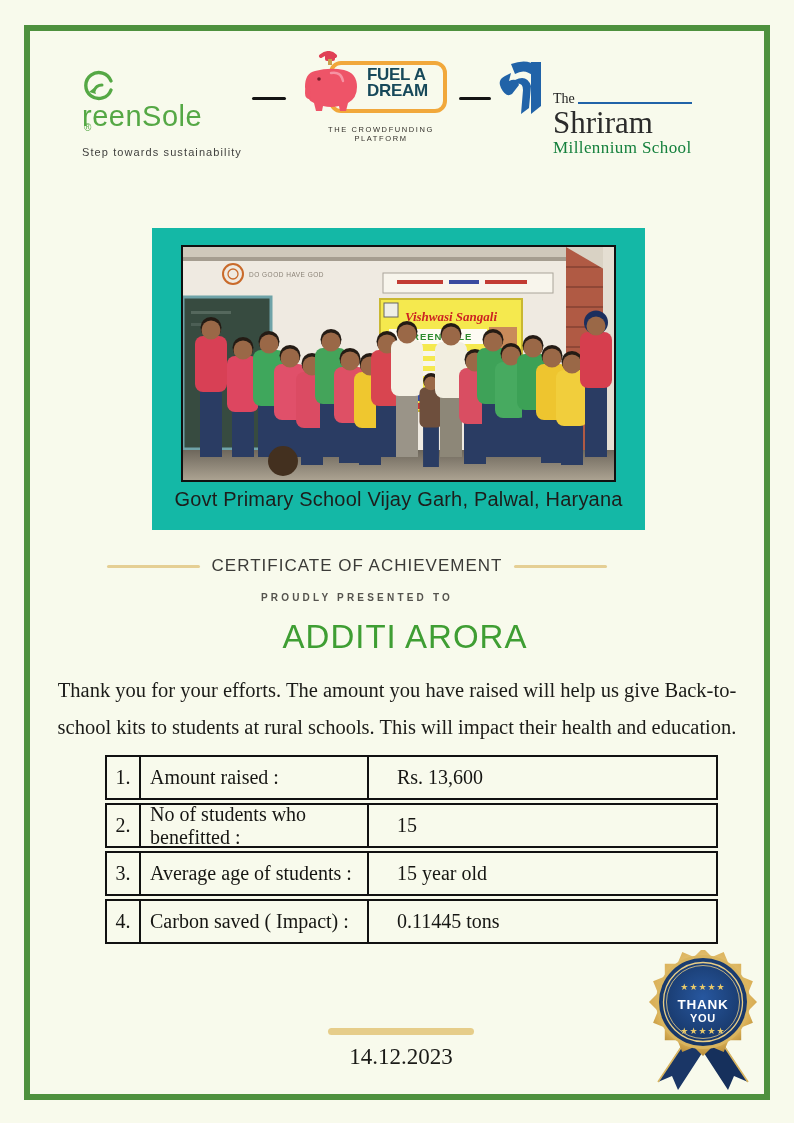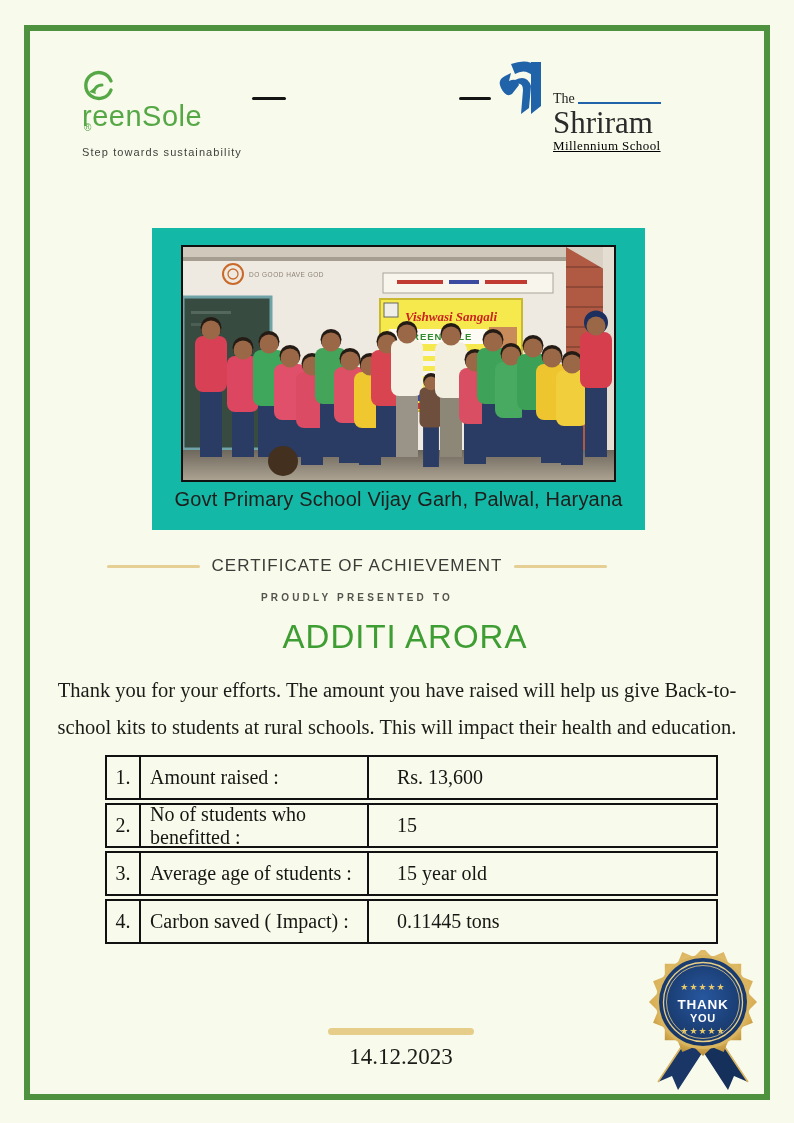--- a/index.html
+++ b/index.html
@@ -26,21 +26,21 @@
   .fad-eleph{position:absolute;left:0;top:-6px;}
   .fad-tag{margin-top:6px;font-size:7.5px;color:#33302B;letter-spacing:1.6px;text-align:center;}
 
   .shr{position:absolute;left:497px;top:58px;display:flex;}
   .shr-glyph{width:52px;height:62px;}
   .shr-col{margin-left:4px;font-family:"Liberation Serif",serif;color:#2F2F2F;margin-top:33px;}
   .shr-the{display:flex;align-items:flex-end;}
   .shr-the-txt{font-size:14px;color:#222;}
   .shr-the-line{flex:1;height:2px;background:#2163A8;margin-left:3px;margin-bottom:3px;width:70px;}
   .shr-main{font-size:31px;line-height:1.0;color:#2B2B2B;}
-  .shr-sub{font-size:13px;color:#000000;letter-spacing:0.4px;text-decoration:underline;}
+  .shr-sub{font-size:17px;color:#15803d;letter-spacing:0.4px;}
 
   
   .headline{position:absolute;top:168px;left:40px;width:714px;text-align:center;
     font-size:19px;line-height:29px;font-weight:bold;color:#2F9D1E;}
 
   
   .photo-panel{position:absolute;left:152px;top:228px;width:493px;height:302px;background:#14b8a6;}
   .photo-frame{position:absolute;left:29px;top:17px;width:431px;height:233px;border:2px solid #101010;background:#EFEAE1;}
   .photo-frame svg{display:block;}
   .caption{position:absolute;left:0;right:0;top:260px;text-align:center;font-size:20px;color:#1D1D1B;letter-spacing:0.2px;}
@@ -86,20 +86,39 @@
           <path d="M20 17 q-6 0 -8 6" fill="none" stroke="#55A845" stroke-width="3" stroke-linecap="round"></path>
         </svg>
         <span>reenSole</span>
         <span class="gs-reg">®</span>
       </div>
       <div class="gs-tag">Step towards sustainability</div>
     </div>
 
     <div class="logo-sep sep1"></div>
 
+    <div class="fad">
+      <div class="fad-top">
+        <div class="fad-box"></div>
+        <div class="fad-text">
+          <div>FUEL A</div>
+          <div>DREAM</div>
+        </div>
+        <svg class="fad-eleph" width="66" height="70" viewBox="0 0 66 70">
+          <rect x="24" y="2" width="10" height="8" fill="#E04055" rx="2"></rect>
+          <rect x="27" y="8" width="4" height="6" fill="#C9A04C"></rect>
+          <path d="M20 5 q8 -6 14 0" fill="none" stroke="#E04055" stroke-width="4" stroke-linecap="round"></path>
+          <path d="M14 20 q-10 2 -10 16 q0 12 9 16 l2 8 6 0 1 -5 q8 2 16 0 l1 5 6 0 2 -8 q9 -5 9 -16 q0 -14 -13 -17 q-14 -3 -29 1 z" fill="#EE5468"></path>
+          <path d="M10 34 q-6 1 -6 8 0 6 5 6" fill="#EE5468"></path>
+          <path d="M30 22 q10 -2 12 8" fill="none" stroke="#F693A3" stroke-width="2.4" stroke-linecap="round"></path>
+          <circle cx="18" cy="28" r="1.8" fill="#7A1E2B"></circle>
+        </svg>
+      </div>
+      <div class="fad-tag">THE CROWDFUNDING PLATFORM</div>
+    </div>
 
     <div class="logo-sep sep2"></div>
 
     <div class="shr">
       <svg class="shr-glyph" viewBox="0 0 52 62">
         <path d="M4 30 q-4 -8 4 -12 l6 -3 -2 8 q8 -4 10 4 l-7 9 q-6 4 -11 -6 z" fill="#2163A8"></path>
         <path d="M14 6 q16 -6 26 2 l-4 10 q-8 -8 -18 -2 z" fill="#2163A8"></path>
         <path d="M34 4 h10 v44 l-10 8 z" fill="#2163A8"></path>
         <path d="M18 22 q12 -6 16 6 l-2 22 -8 6 2 -24 q0 -8 -8 -6 z" fill="#2163A8"></path>
       </svg>

